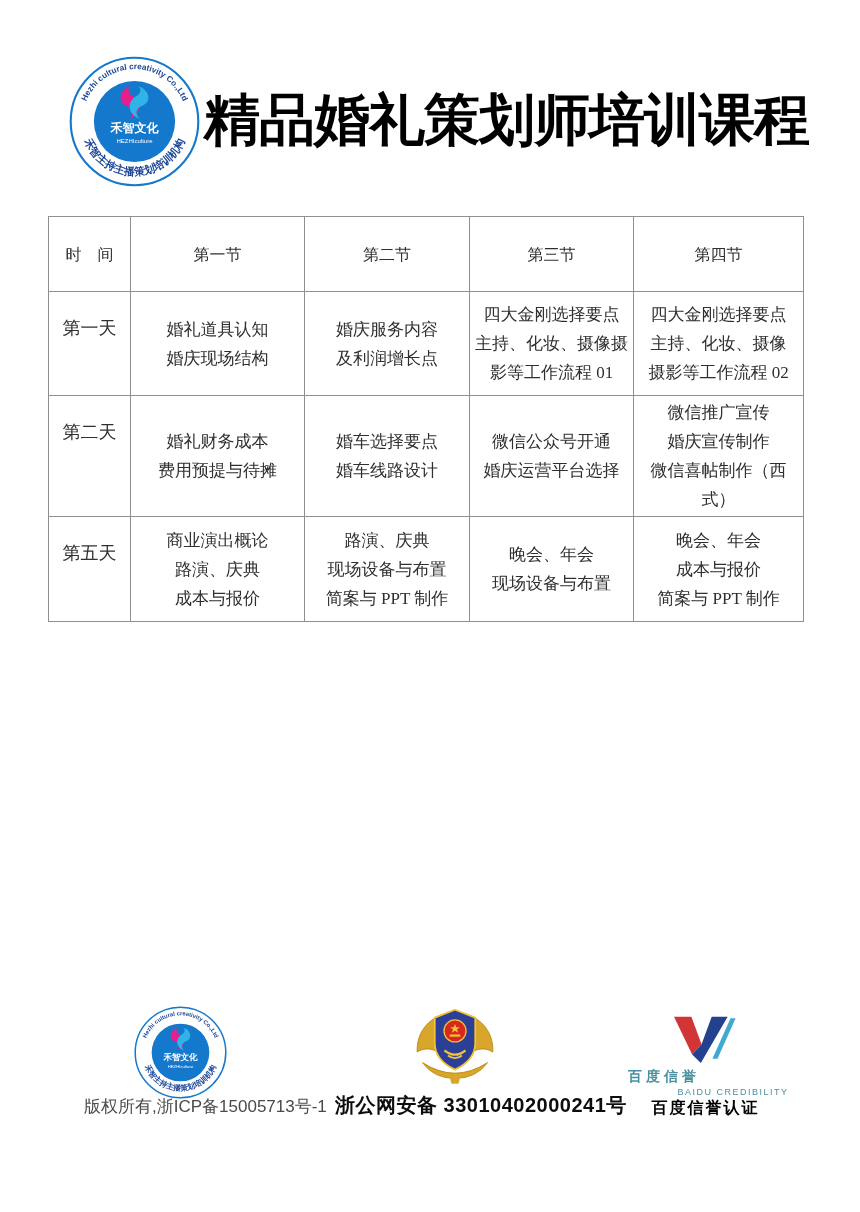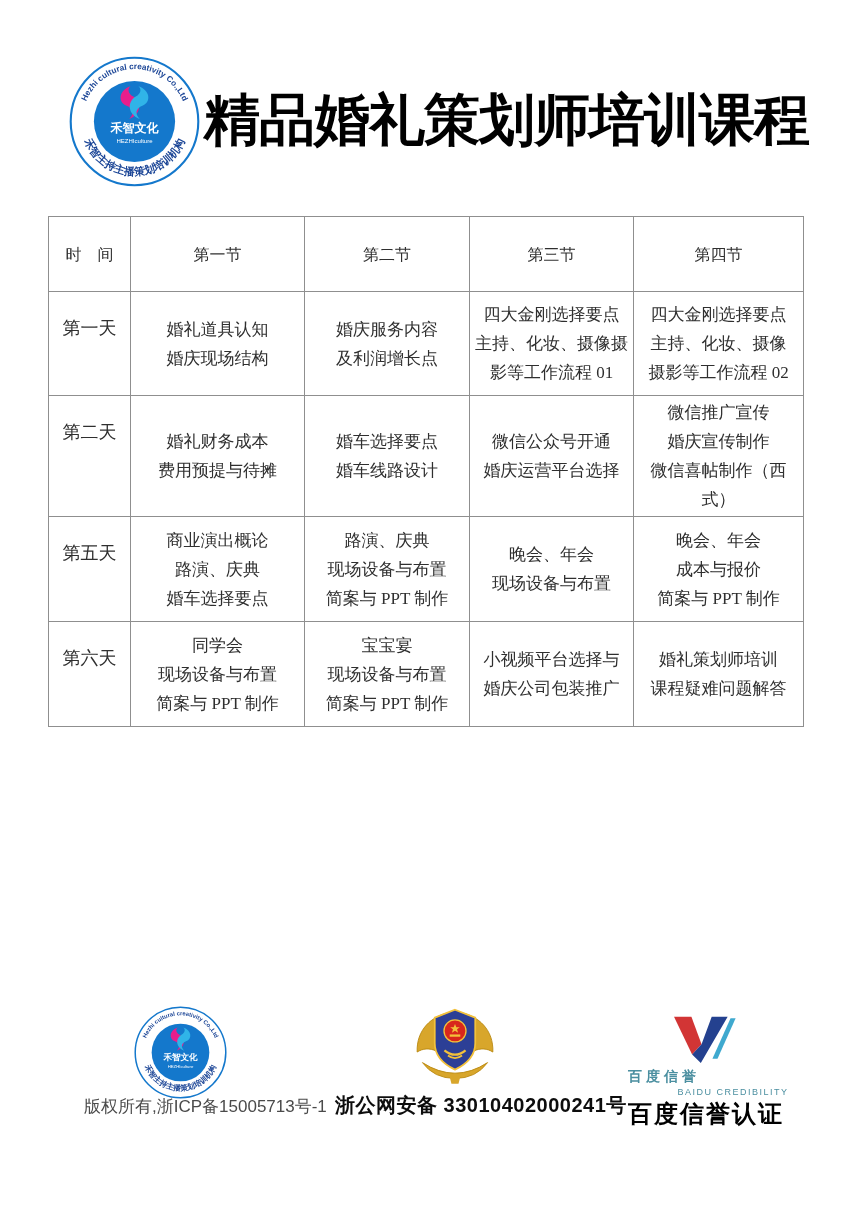--- a/index.html
+++ b/index.html
@@ -65,21 +65,21 @@
   .baidu-cn{
     position:absolute;left:628px;top:1068px;width:150px;text-align:left;
     font-size:14px;color:var(--baidu_teal);letter-spacing:4px;font-weight:bold;white-space:nowrap;
   }
   .baidu-en{
     position:absolute;left:658px;top:1087px;width:150px;text-align:center;
     font-size:9px;color:var(--baidu_teal);letter-spacing:1.5px;white-space:nowrap;
   }
   .baidu-cert{
     position:absolute;left:628px;top:1098px;width:155px;text-align:center;
-    font-size:24px;font-weight:bold;color:#000;letter-spacing:2px;white-space:nowrap;
+    font-size:16px;font-weight:bold;color:#000;letter-spacing:2px;white-space:nowrap;
   }
 </style>
 </head>
 <body>
 
 <div>
 
   <svg class="brand-logo header-pos" viewBox="0 0 100 100">
     <defs>
       <path id="arcTopH" d="M 10,50 A 40,40 0 0 1 90,50"></path>
@@ -144,42 +144,29 @@
       <td class="session-cell">微信公众号开通
 婚庆运营平台选择</td>
       <td class="session-cell">微信推广宣传
 婚庆宣传制作
 微信喜帖制作（西式）</td>
     </tr>
     <tr style="height:105px">
       <td class="day-cell">第五天</td>
       <td class="session-cell">商业演出概论
 路演、庆典
-婚车选择要点</td>
+成本与报价</td>
       <td class="session-cell">路演、庆典
 现场设备与布置
 简案与 PPT 制作</td>
       <td class="session-cell">晚会、年会
 现场设备与布置</td>
       <td class="session-cell">晚会、年会
 成本与报价
 简案与 PPT 制作</td>
-    </tr>
-    <tr style="height:105px">
-      <td class="day-cell">第六天</td>
-      <td class="session-cell">同学会
-现场设备与布置
-简案与 PPT 制作</td>
-      <td class="session-cell">宝宝宴
-现场设备与布置
-简案与 PPT 制作</td>
-      <td class="session-cell">小视频平台选择与
-婚庆公司包装推广</td>
-      <td class="session-cell">婚礼策划师培训
-课程疑难问题解答</td>
     </tr>
   </tbody>
 </table>
 
 <div>
 
   <svg class="brand-logo footer-pos" viewBox="0 0 100 100">
     <defs>
       <path id="arcTopF" d="M 10,50 A 40,40 0 0 1 90,50"></path>
       <path id="arcBotF" d="M 9,50 A 41,41 0 0 0 91,50"></path>

